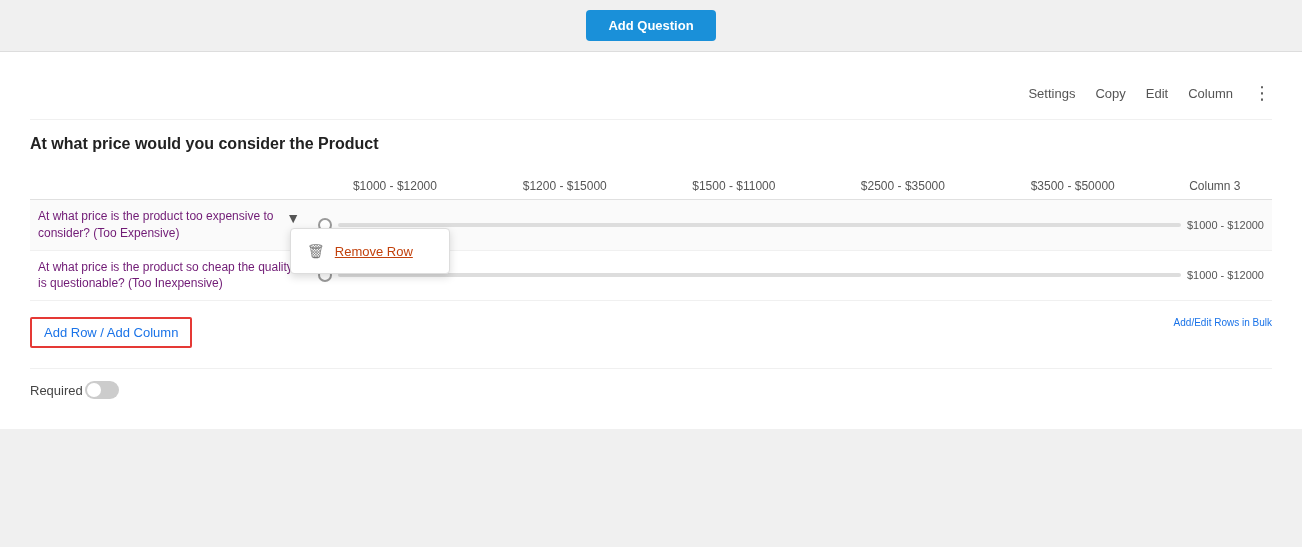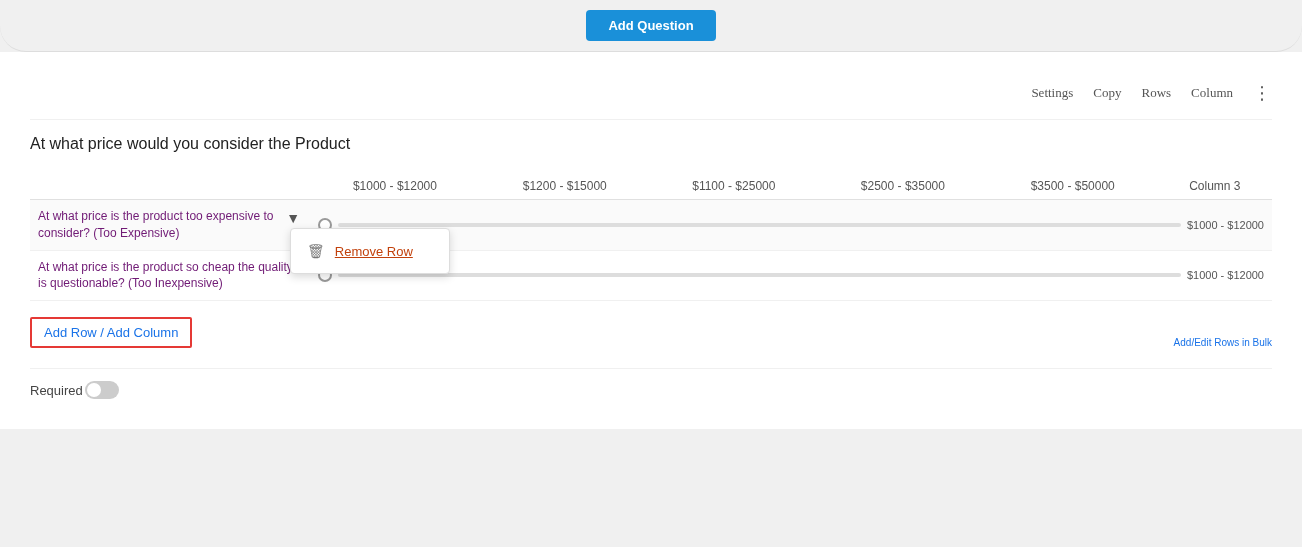--- a/index.html
+++ b/index.html
@@ -11,21 +11,20 @@
       color: #333;
     }
 
     .top-bar {
       background: #f0f0f0;
       display: flex;
       justify-content: center;
       align-items: center;
       padding: 10px 12px;
       border-bottom: 1px solid #ddd;
-      border-radius: 26px;
     }
 
     .add-question-btn {
       background: #1a90d9;
       color: white;
       border: none;
       padding: 8px 22px;
       border-radius: 4px;
       cursor: pointer;
       font-size: 13px;
@@ -46,33 +45,32 @@
       gap: 20px;
       padding: 10px 0 15px 0;
       border-bottom: 1px solid #f0f0f0;
       margin-bottom: 15px;
     }
 
     .toolbar-item {
       color: #555;
       cursor: pointer;
       font-size: 13px;
-      font-family: Liberation Serif, serif;
     }
 
     .toolbar-dots {
       font-size: 18px;
       color: #555;
       cursor: pointer;
       letter-spacing: 1px;
     }
 
     .question-title {
       font-size: 16px;
-      font-weight: 400;
+      font-weight: 700;
       color: #222;
       margin-bottom: 20px;
     }
 
     .table-wrapper {
       width: 100%;
       overflow-x: auto;
       position: relative;
     }
 
@@ -188,21 +186,21 @@
     }
 
     .remove-row-text {
       color: #c2410c;
       text-decoration: underline;
     }
 
     .footer-row {
       display: flex;
       justify-content: space-between;
-      align-items: flex-end;
+      align-items: flex-start;
       margin-top: 16px;
     }
 
     .add-row-btn {
       border: 2px solid #e53935;
       color: #1a73e8;
       background: white;
       padding: 6px 12px;
       font-size: 13px;
       cursor: pointer;
@@ -262,35 +260,35 @@
 
 <div class="top-bar">
   <button class="add-question-btn">Add Question</button>
 </div>
 
 <div class="main-card">
 
   <div class="toolbar">
     <span class="toolbar-item">Settings</span>
     <span class="toolbar-item">Copy</span>
-    <span class="toolbar-item">Rows</span>
+    <span class="toolbar-item">Edit</span>
     <span class="toolbar-item">Column</span>
     <span class="toolbar-dots">⋮</span>
   </div>
 
   <div class="question-title">At what price would you consider the Product</div>
 
   <div class="table-wrapper">
     <table>
       <thead>
         <tr>
           <th></th>
           <th>$1000 - $12000</th>
           <th>$1200 - $15000</th>
-          <th>$1100 - $25000</th>
+          <th>$1500 - $11000</th>
           <th>$2500 - $35000</th>
           <th>$3500 - $50000</th>
           <th>Column 3</th>
         </tr>
       </thead>
       <tbody>
 
         <tr style="background:#fafafa; position:relative;">
           <td style="position:relative;">
             <div class="row-with-dropdown">

